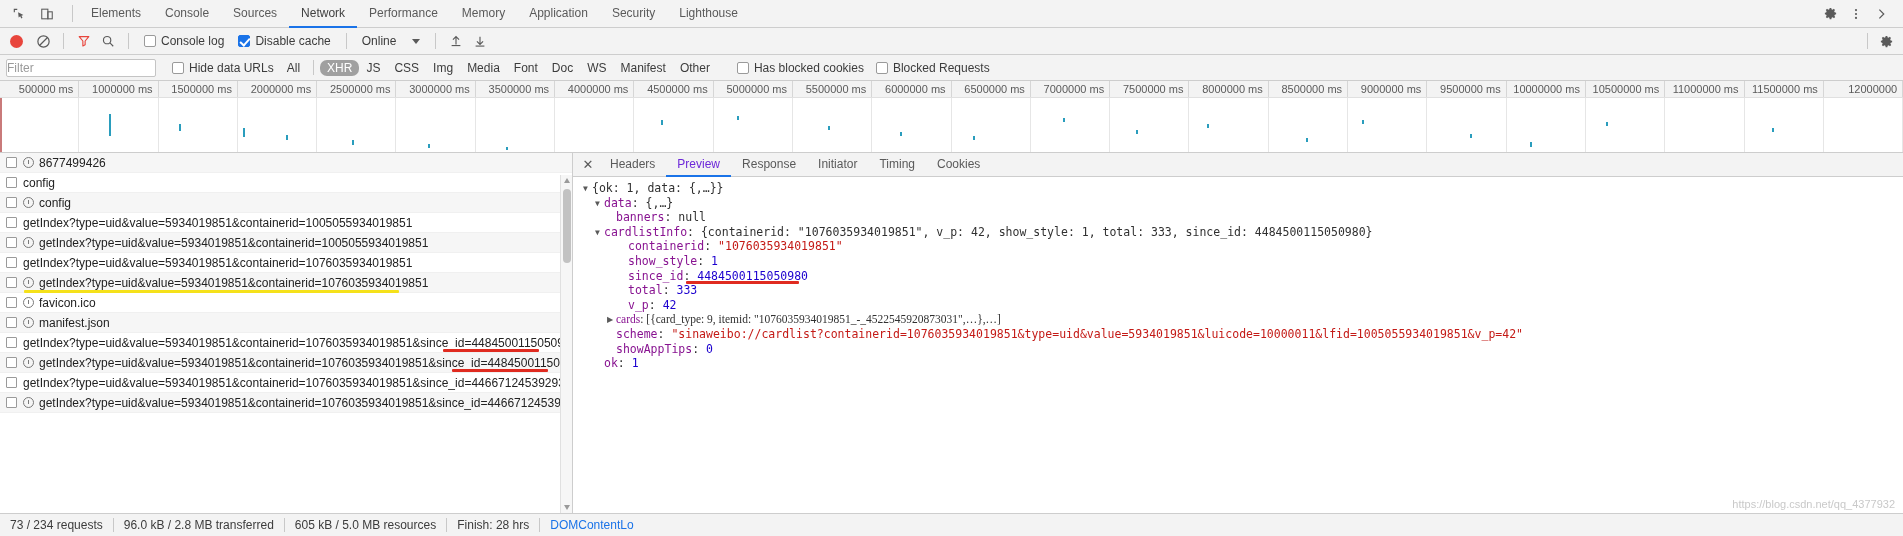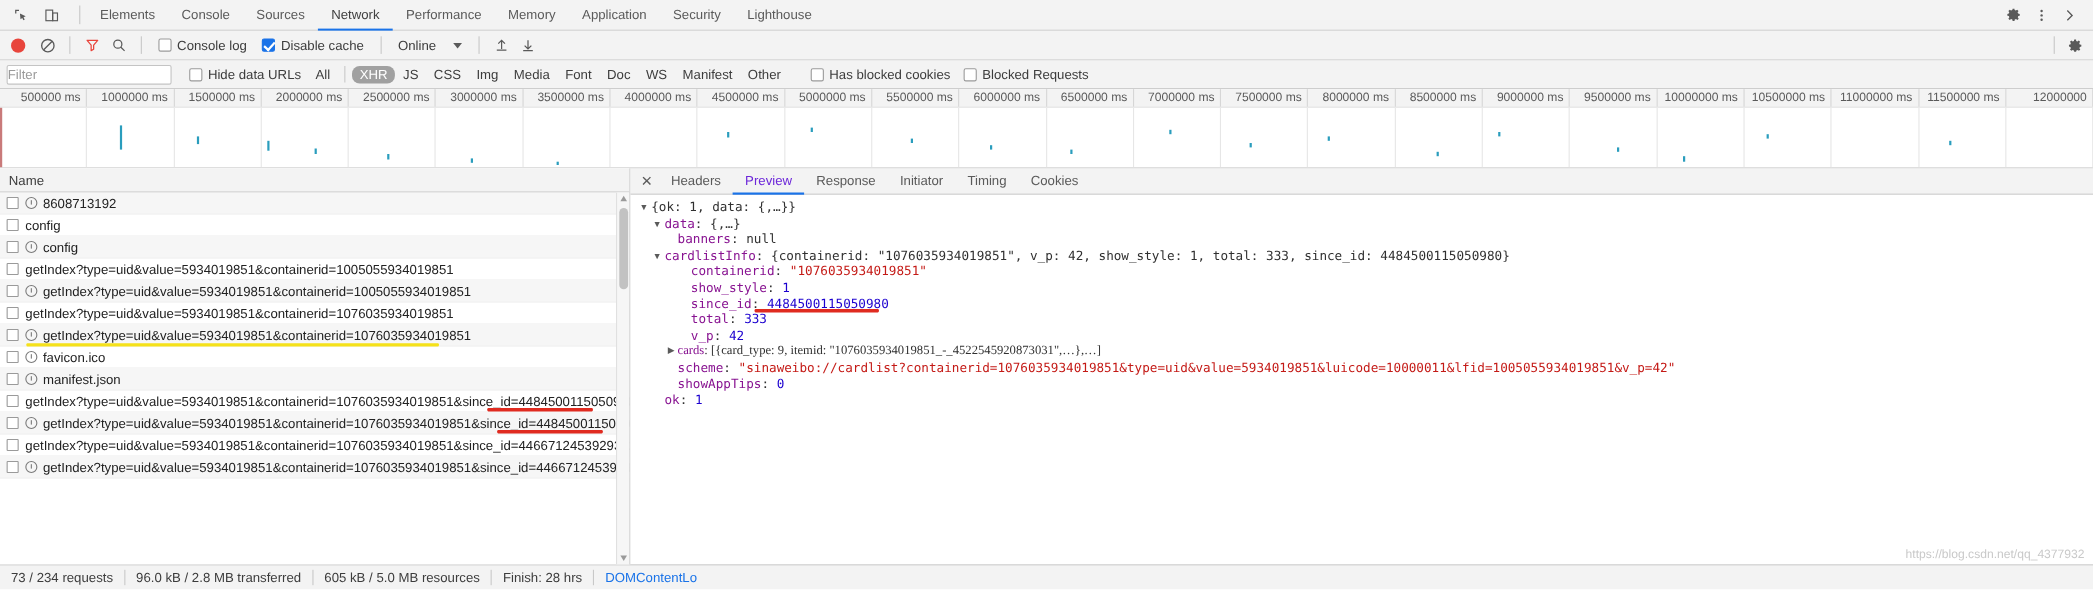--- a/index.html
+++ b/index.html
@@ -477,28 +477,25 @@
           <span class="tick" style="left: 35%; top: 30px; height: 4px;"></span>
         </div>
         <div class="band"></div>
       </div>
     <div class="sel-left-edge"></div>
   </div>
 
   <div class="main">
 
     <div class="left">
-      <div class="lhead">
-        <span>Name</span>
-      </div>
       <div class="rows" id="rows">
           <div class="row alt">
             <span class="rowcb"></span>
             <span class="typeicon"></span>
-            <span class="rowname">8608713192</span>
+            <span class="rowname">8677499426</span>
           </div>
           <div class="row">
             <span class="rowcb"></span>
             <span class="rowname">config</span>
           </div>
           <div class="row alt">
             <span class="rowcb"></span>
             <span class="typeicon"></span>
             <span class="rowname">config</span>
           </div>

